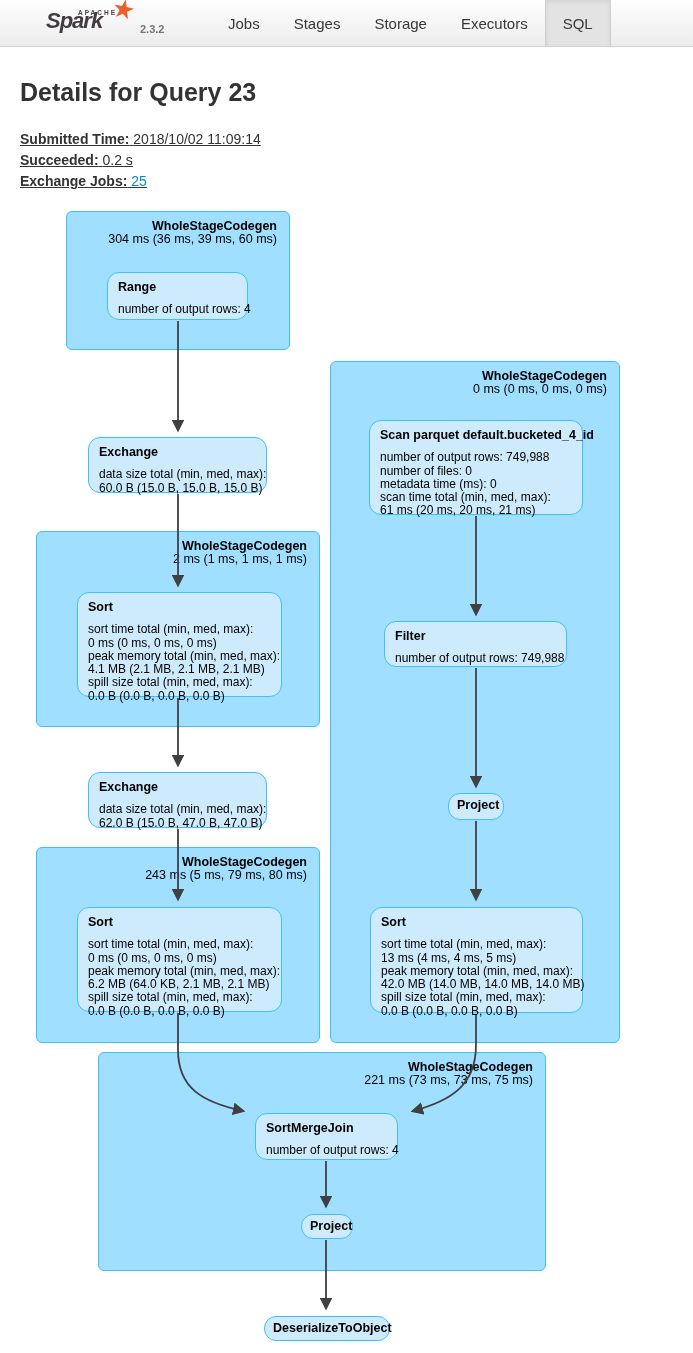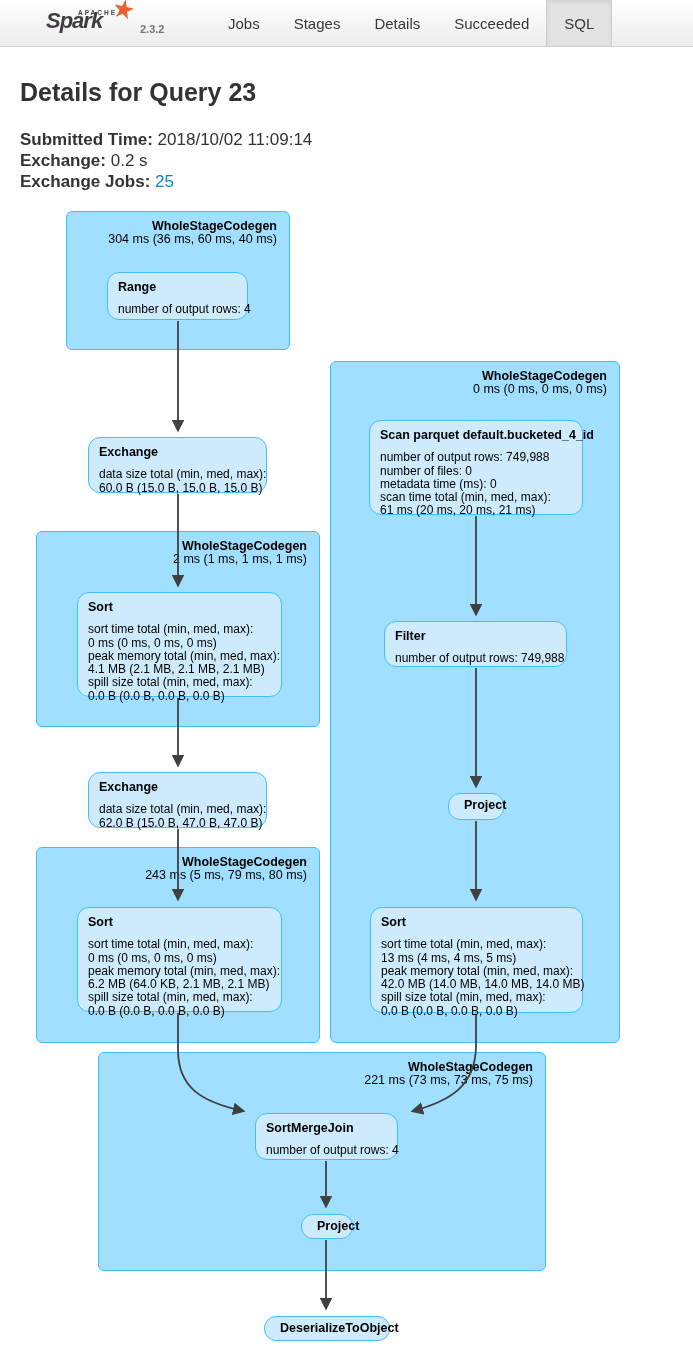--- a/index.html
+++ b/index.html
@@ -49,21 +49,21 @@
   }
   .nav-tab.active{
     background:var(--navbar-active-bg);
     border-left:1px solid #cfcfcf;border-right:1px solid #cfcfcf;
     box-shadow:inset 0 2px 4px rgba(0,0,0,0.08);
   }
 
   
   .content{position:absolute;left:20px;top:78px;width:650px;}
   .page-title{font-size:25px;font-weight:bold;color:#333;margin:0 0 22px 0;letter-spacing:0;}
-  .meta-line{font-size:17px;line-height:21px;color:#333;}
+  .meta-line{font-size:14px;line-height:21px;color:#333;text-decoration:underline;}
   .meta-label{font-weight:bold;}
   .meta-link{color:var(--accent-link);text-decoration:none;cursor:pointer;}
 
   
   .dag{position:absolute;top:0;left:0;width:693px;height:1353px;pointer-events:none;}
   .cluster{
     position:absolute;border-radius:6px;
     background:var(--cluster-fill);border:1px solid var(--cluster-border);
     pointer-events:auto;
   }
@@ -73,64 +73,64 @@
   }
   .cluster-label .cl-name{font-weight:bold;}
   .edges{position:absolute;top:0;left:0;}
   .node{
     position:absolute;border-radius:12px;
     background:var(--node-fill);border:1px solid var(--node-border);
     padding:8px 10px 4px 10px;font-size:12px;line-height:13.3px;color:#000;
     pointer-events:auto;white-space:nowrap;overflow:visible;
   }
   .node-title{font-weight:bold;font-size:12.5px;margin-bottom:9px;}
-  .node.compact{padding:5px 15px;text-align:left;}
+  .node.compact{padding:5px 8px;text-align:left;}
   .node.compact .node-title{margin-bottom:0;}
 </style>
 </head>
 <body>
 
 <div class="navbar">
   <div class="logo">
     <span class="apache">APACHE</span>
     <span class="brand">Spark</span>
     <span class="star">★</span>
     <span class="version">2.3.2</span>
   </div>
   <nav class="nav-tabs">
     <a class="nav-tab">Jobs</a>
     <a class="nav-tab">Stages</a>
-    <a class="nav-tab">Details</a>
-    <a class="nav-tab">Succeeded</a>
+    <a class="nav-tab">Storage</a>
+    <a class="nav-tab">Executors</a>
     <a class="nav-tab active">SQL</a>
   </nav>
 </div>
 
 <div class="content">
   <h2 class="page-title">Details for Query 23</h2>
   <div class="meta-line">
     <span class="meta-label">Submitted Time:</span>
     <span>2018/10/02 11:09:14</span>
   </div>
   <div class="meta-line">
-    <span class="meta-label">Exchange:</span>
+    <span class="meta-label">Succeeded:</span>
     <span>0.2 s</span>
   </div>
   <div class="meta-line">
     <span class="meta-label">Exchange Jobs:</span>
     <a class="meta-link">25</a>
   </div>
 </div>
 
 <div class="dag">
 
   <div class="cluster" style="left:66px;top:211px;width:224px;height:139px;">
     <div class="cluster-label">
       <div class="cl-name">WholeStageCodegen</div>
-      <div class="cl-metrics">304 ms (36 ms, 60 ms, 40 ms)</div>
+      <div class="cl-metrics">304 ms (36 ms, 39 ms, 60 ms)</div>
     </div>
   </div>
   <div class="cluster" style="left:36px;top:531px;width:284px;height:196px;">
     <div class="cluster-label">
       <div class="cl-name">WholeStageCodegen</div>
       <div class="cl-metrics">2 ms (1 ms, 1 ms, 1 ms)</div>
     </div>
   </div>
   <div class="cluster" style="left:36px;top:847px;width:284px;height:196px;">
     <div class="cluster-label">

